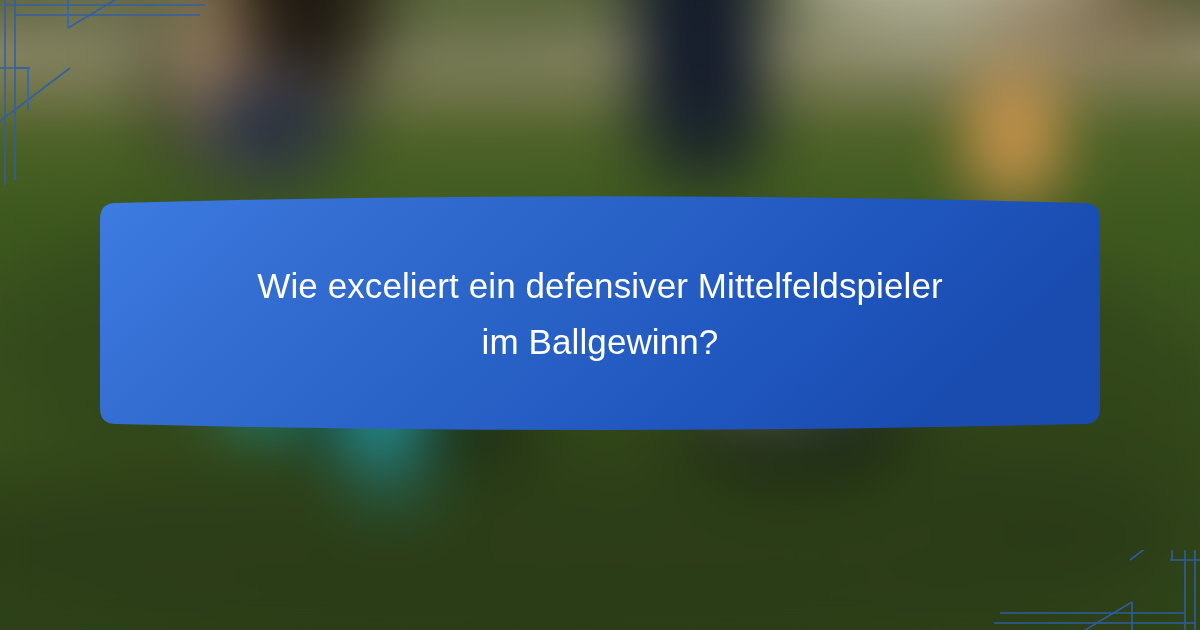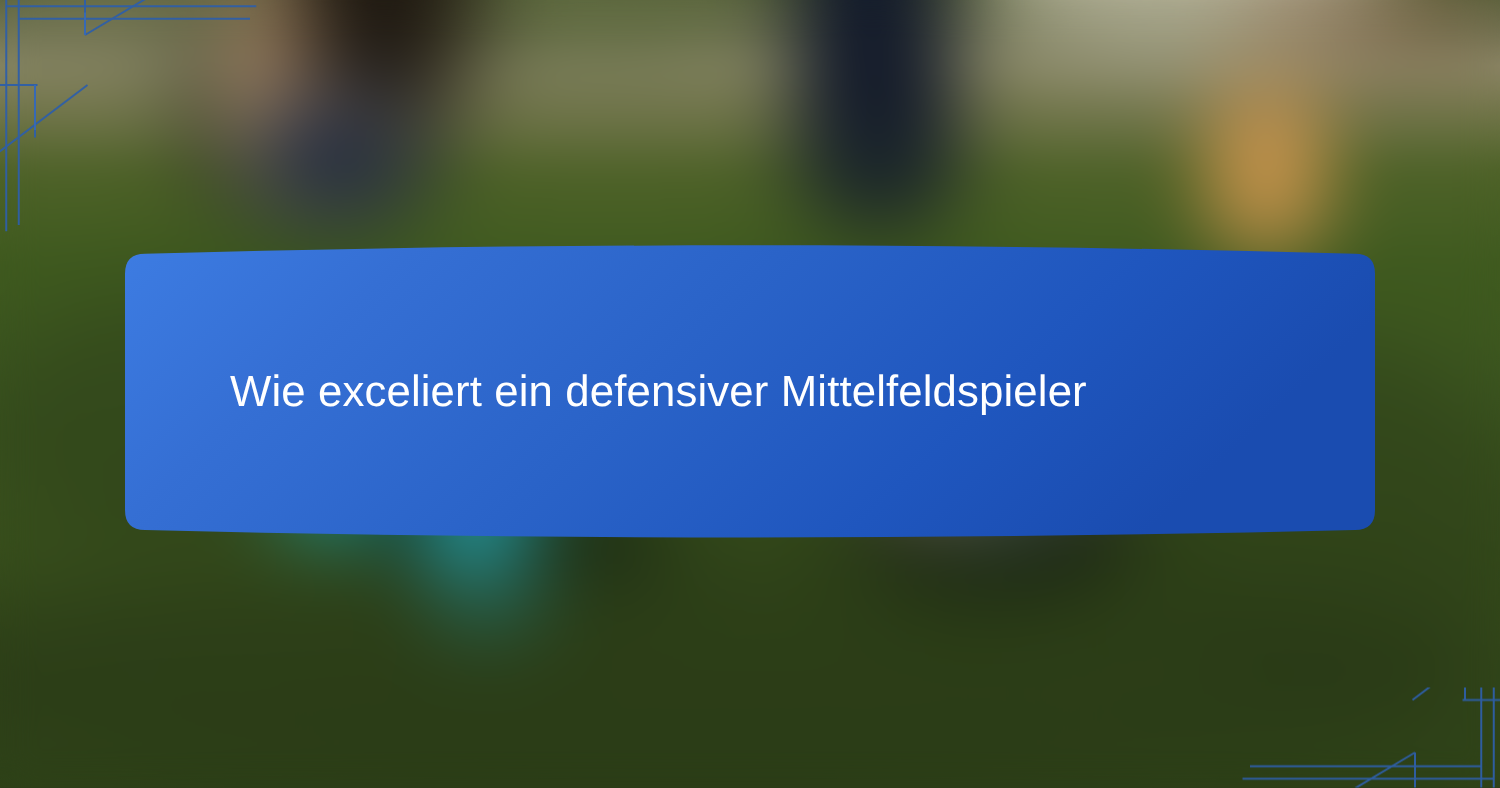--- a/index.html
+++ b/index.html
@@ -80,21 +80,21 @@
 
   
   #banner-wrap{
     position:absolute; left:100px; top:196px;
     width:1000px; height:236px;
   }
   #banner-shape{ position:absolute; inset:0; }
   #banner-text{
     position:absolute; left:0; right:0; top:0; bottom:0;
     display:flex; flex-direction:column;
-    align-items:flex-start; justify-content:center;
+    align-items:center; justify-content:center;
     padding:0 84px;
   }
   .headline-line{
     color:#ffffff;
     font-size:35px;
     font-weight:400;
     line-height:56px;
     letter-spacing:.1px;
     text-align:center;
     white-space:nowrap;
@@ -194,14 +194,15 @@
       Q 1000,7 1000,23
       L 1000,212
       Q 1000,228 984,228
       C 660,236 340,236 16,228
       Q 0,228 0,212
       Z" fill="url(#bannerGrad)"></path>
   </svg>
 
   <div id="banner-text">
     <div class="headline-line">Wie exceliert ein defensiver Mittelfeldspieler</div>
+    <div class="headline-line">im Ballgewinn?</div>
   </div>
 </div>
 
 </body></html>

